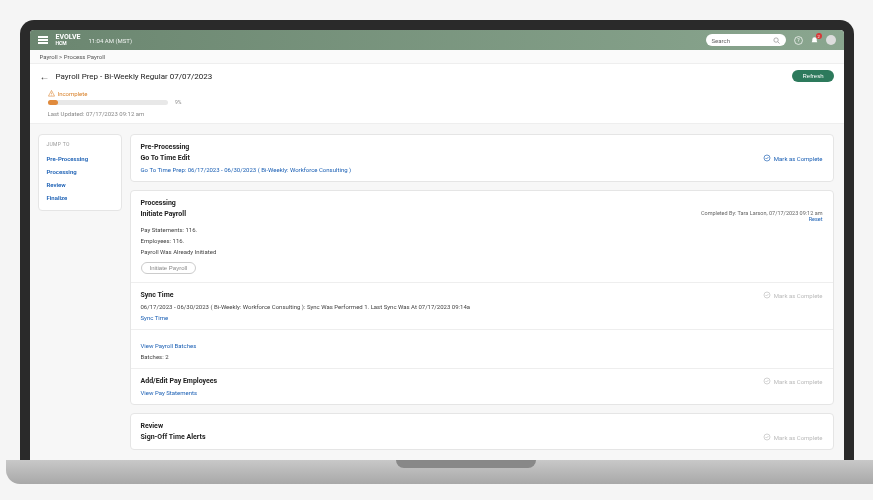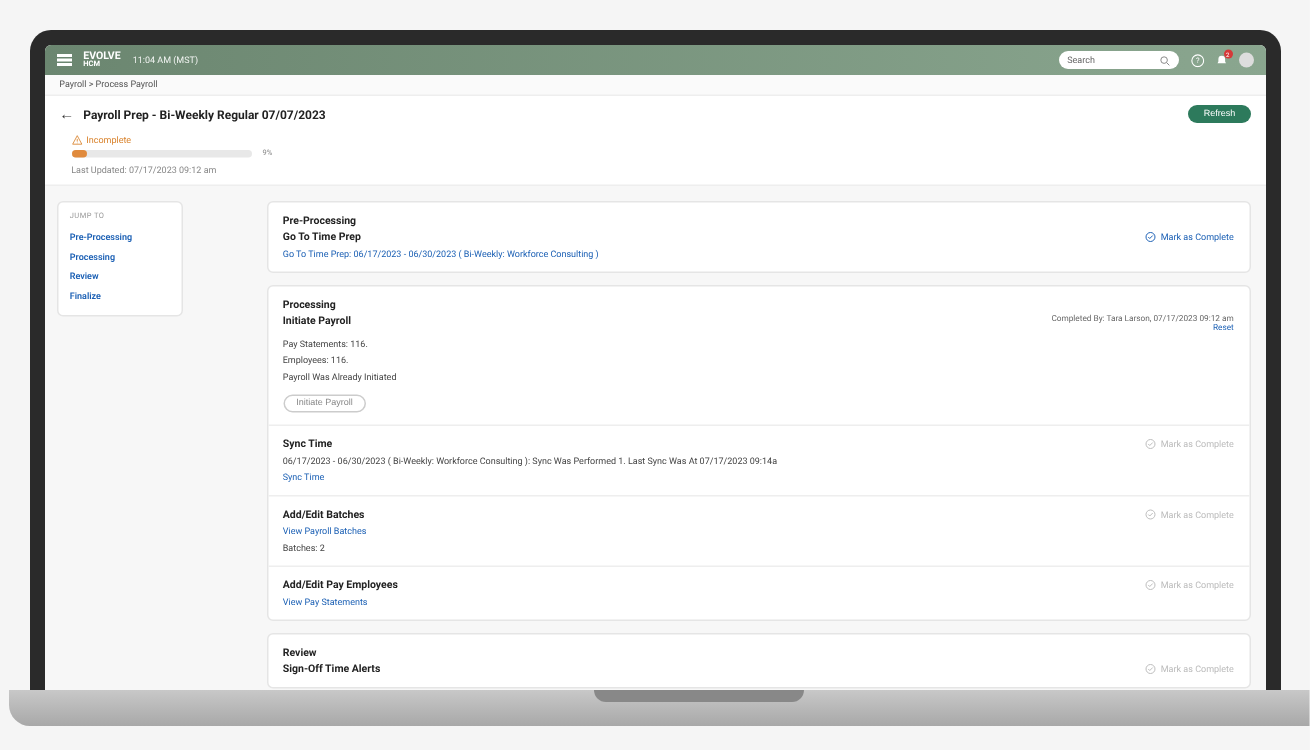--- a/index.html
+++ b/index.html
@@ -16,30 +16,30 @@
 .header-spacer { flex: 1; }
 .search-pill { background: #fff; border-radius: 8px; height: 12px; width: 80px; display: flex; align-items: center; padding: 0 6px; font-size: 6px; color: #666; justify-content: space-between; }
 .search-pill svg { width: 7px; height: 7px; }
 .header-icons { display: flex; gap: 6px; align-items: center; }
 .hdr-icon { width: 10px; height: 10px; display: flex; align-items: center; justify-content: center; position: relative; }
 .badge { position: absolute; top: -2px; right: -2px; background: #d63939; color: #fff; border-radius: 50%; width: 6px; height: 6px; font-size: 4px; display: flex; align-items: center; justify-content: center; }
 .avatar { width: 10px; height: 10px; border-radius: 50%; background: #ddd; }
 .breadcrumb-row { padding: 3px 10px; font-size: 6px; color: #555; border-bottom: 1px solid #eee; background: #fafafa; }
 .title-row { display: flex; align-items: center; padding: 6px 10px; gap: 6px; }
 .back-arrow { font-size: 10px; color: #333; cursor: pointer; }
-.page-title { font-size: 8px; font-weight: 700; color: #222; flex: 1; }
+.page-title { font-size: 8px; font-weight: 400; color: #222; flex: 1; }
 .refresh-btn { background: #2d7a5c; color: #fff; border: none; border-radius: 8px; padding: 3px 10px; font-size: 6px; cursor: pointer; }
 .status-row { padding: 2px 18px; }
 .status-label { font-size: 6px; color: #d9822b; display: flex; align-items: center; gap: 3px; }
 .status-label svg { width: 7px; height: 7px; }
 .progress-bar { width: 120px; height: 5px; background: #e8e8e8; border-radius: 3px; margin-top: 3px; position: relative; }
 .progress-fill { width: 9%; height: 100%; background: #e08a3c; border-radius: 3px; }
 .progress-pct { font-size: 5px; color: #888; position: absolute; right: -14px; top: -1px; }
 .updated-row { font-size: 6px; color: #888; padding: 3px 18px 6px; border-bottom: 1px solid #eee; }
-.body-row { display: flex; flex: 1; background: #f7f7f7; overflow: hidden; gap: 48px; }
+.body-row { display: flex; flex: 1; background: #f7f7f7; overflow: hidden; }
 .sidebar { width: 100px; padding: 10px 8px; }
 .sidebar-card { background: #fff; border: 1px solid #e5e5e5; border-radius: 4px; padding: 6px 8px; }
 .jump-label { font-size: 5px; color: #999; text-transform: uppercase; margin-bottom: 5px; letter-spacing: 0.3px; }
 .jump-item { font-size: 6px; color: #1a5fb4; padding: 3px 0; cursor: pointer; font-weight: 600; }
 .main-col { flex: 1; padding: 10px 10px 0 0; overflow-y: auto; }
 .card { background: #fff; border: 1px solid #e5e5e5; border-radius: 4px; margin-bottom: 8px; }
 .card-section { padding: 8px 10px; border-bottom: 1px solid #eee; }
 .card-section:last-child { border-bottom: none; }
 .section-header { font-size: 7px; font-weight: 700; color: #222; margin-bottom: 3px; }
 .sub-row { display: flex; justify-content: space-between; align-items: flex-start; }
@@ -129,21 +129,21 @@
       <div class="jump-item">Finalize</div>
     </div>
   </div>
 
   <div class="main-col">
 
     <div class="card">
       <div class="card-section">
         <div class="section-header">Pre-Processing</div>
         <div class="sub-row">
-          <div class="sub-title">Go To Time Prep</div>
+          <div class="sub-title">Go To Time Edit</div>
           <div class="mark-complete">
             <svg viewBox="0 0 16 16">
                     <circle cx="8" cy="8" r="6" fill="none" stroke="#1a5fb4" stroke-width="1.3"></circle>
                     <path d="M5 8l2 2 4-4" fill="none" stroke="#1a5fb4" stroke-width="1.3"></path>
                   </svg>
             <span>Mark as Complete</span>
           </div>
         </div>
         <div class="link-text">Go To Time Prep: 06/17/2023 - 06/30/2023 ( Bi-Weekly: Workforce Consulting )</div>
       </div>
@@ -174,62 +174,52 @@
                     <path d="M5 8l2 2 4-4" fill="none" stroke="#bbb" stroke-width="1.3"></path>
                   </svg>
             <span>Mark as Complete</span>
           </div>
         </div>
         <div class="body-text">06/17/2023 - 06/30/2023 ( Bi-Weekly: Workforce Consulting ): Sync Was Performed 1. Last Sync Was At 07/17/2023 09:14a</div>
         <div class="link-text">Sync Time</div>
       </div>
 
       <div class="card-section">
-        <div class="sub-row">
-          <div class="sub-title">Add/Edit Batches</div>
+        <div class="link-text">View Payroll Batches</div>
+        <div class="body-text">Batches: 2</div>
+      </div>
+
+      <div class="card-section">
+        <div class="sub-row">
+          <div class="sub-title">Add/Edit Pay Employees</div>
           <div class="mark-complete disabled">
             <svg viewBox="0 0 16 16">
                     <circle cx="8" cy="8" r="6" fill="none" stroke="#bbb" stroke-width="1.3"></circle>
                     <path d="M5 8l2 2 4-4" fill="none" stroke="#bbb" stroke-width="1.3"></path>
                   </svg>
             <span>Mark as Complete</span>
           </div>
         </div>
-        <div class="link-text">View Payroll Batches</div>
-        <div class="body-text">Batches: 2</div>
-      </div>
-
-      <div class="card-section">
-        <div class="sub-row">
-          <div class="sub-title">Add/Edit Pay Employees</div>
+        <div class="link-text">View Pay Statements</div>
+      </div>
+    </div>
+
+    <div class="card">
+      <div class="card-section">
+        <div class="section-header">Review</div>
+        <div class="sub-row">
+          <div class="sub-title">Sign-Off Time Alerts</div>
           <div class="mark-complete disabled">
             <svg viewBox="0 0 16 16">
                     <circle cx="8" cy="8" r="6" fill="none" stroke="#bbb" stroke-width="1.3"></circle>
                     <path d="M5 8l2 2 4-4" fill="none" stroke="#bbb" stroke-width="1.3"></path>
                   </svg>
             <span>Mark as Complete</span>
           </div>
         </div>
-        <div class="link-text">View Pay Statements</div>
-      </div>
-    </div>
-
-    <div class="card">
-      <div class="card-section">
-        <div class="section-header">Review</div>
-        <div class="sub-row">
-          <div class="sub-title">Sign-Off Time Alerts</div>
-          <div class="mark-complete disabled">
-            <svg viewBox="0 0 16 16">
-                    <circle cx="8" cy="8" r="6" fill="none" stroke="#bbb" stroke-width="1.3"></circle>
-                    <path d="M5 8l2 2 4-4" fill="none" stroke="#bbb" stroke-width="1.3"></path>
-                  </svg>
-            <span>Mark as Complete</span>
-          </div>
-        </div>
       </div>
     </div>
 
   </div>
 </div>
 
 </div>
 <div class="laptop-base">
       <div class="laptop-notch"></div>
     </div>

